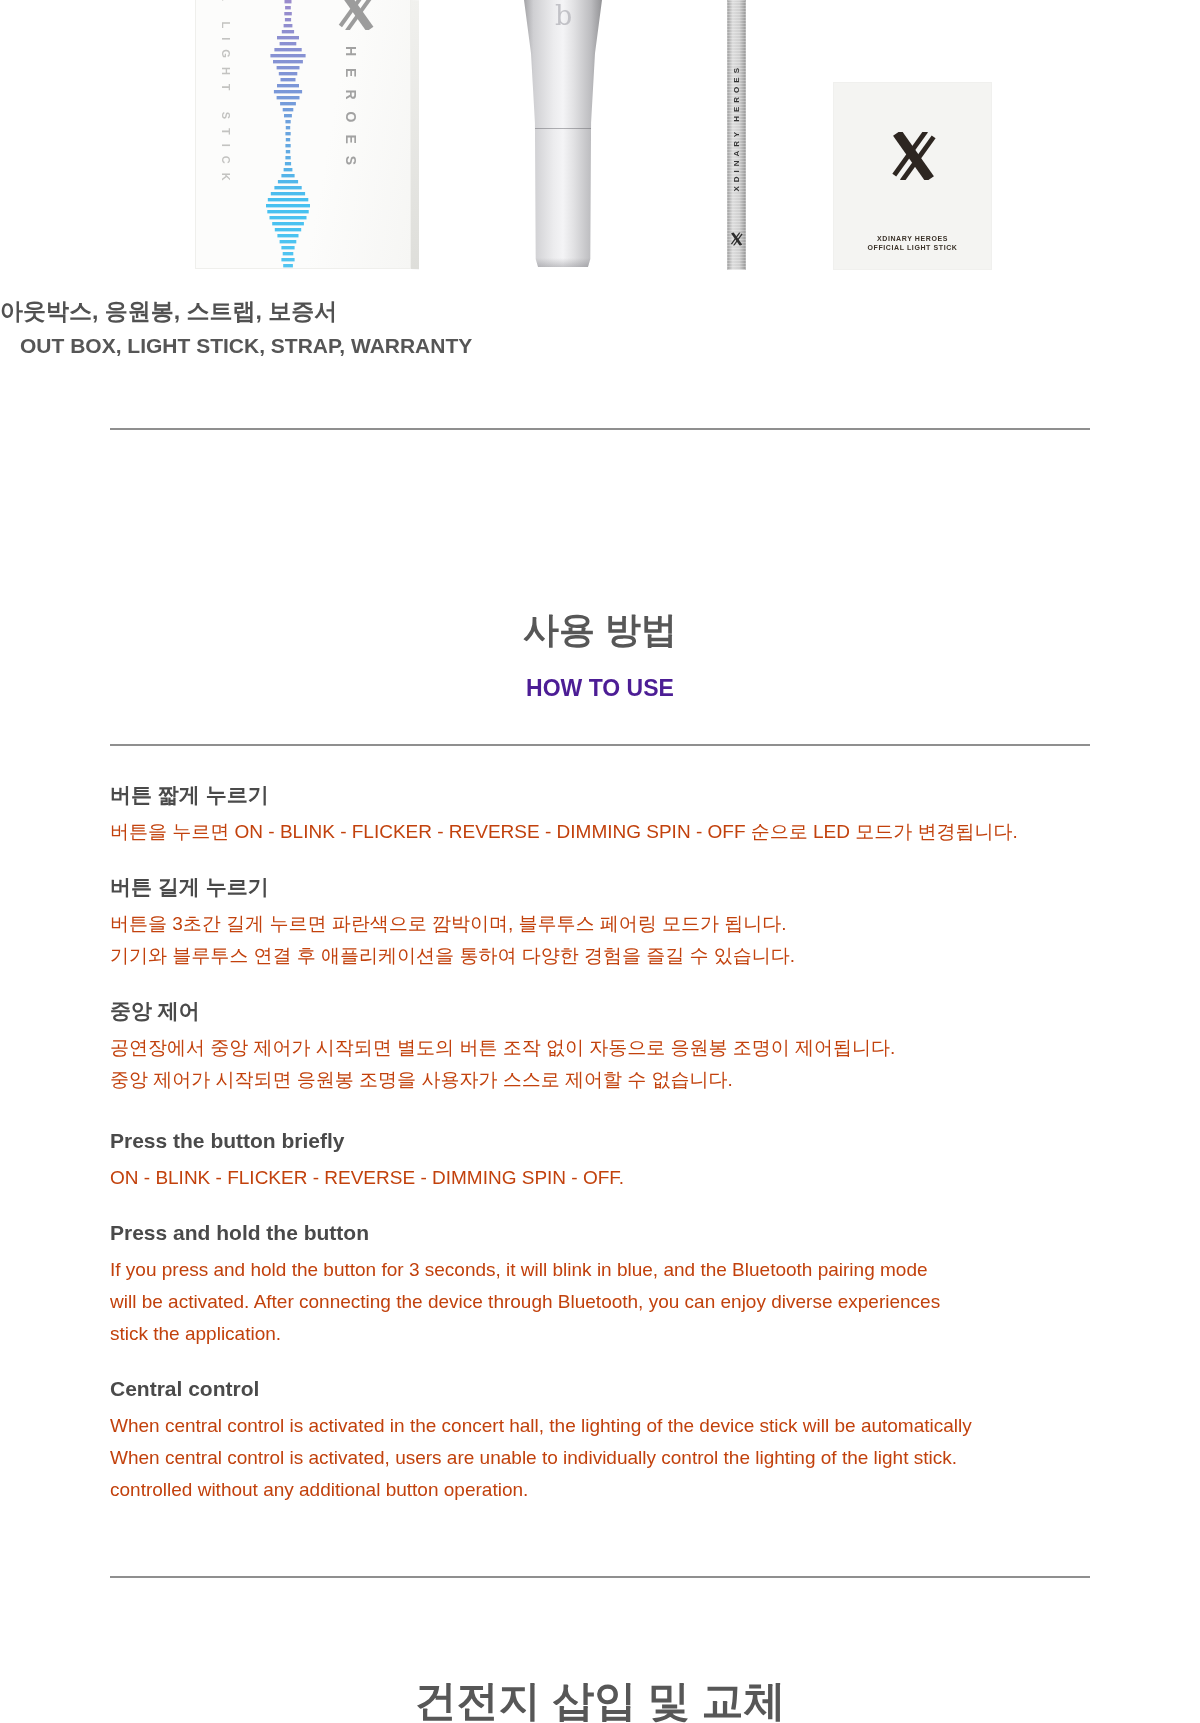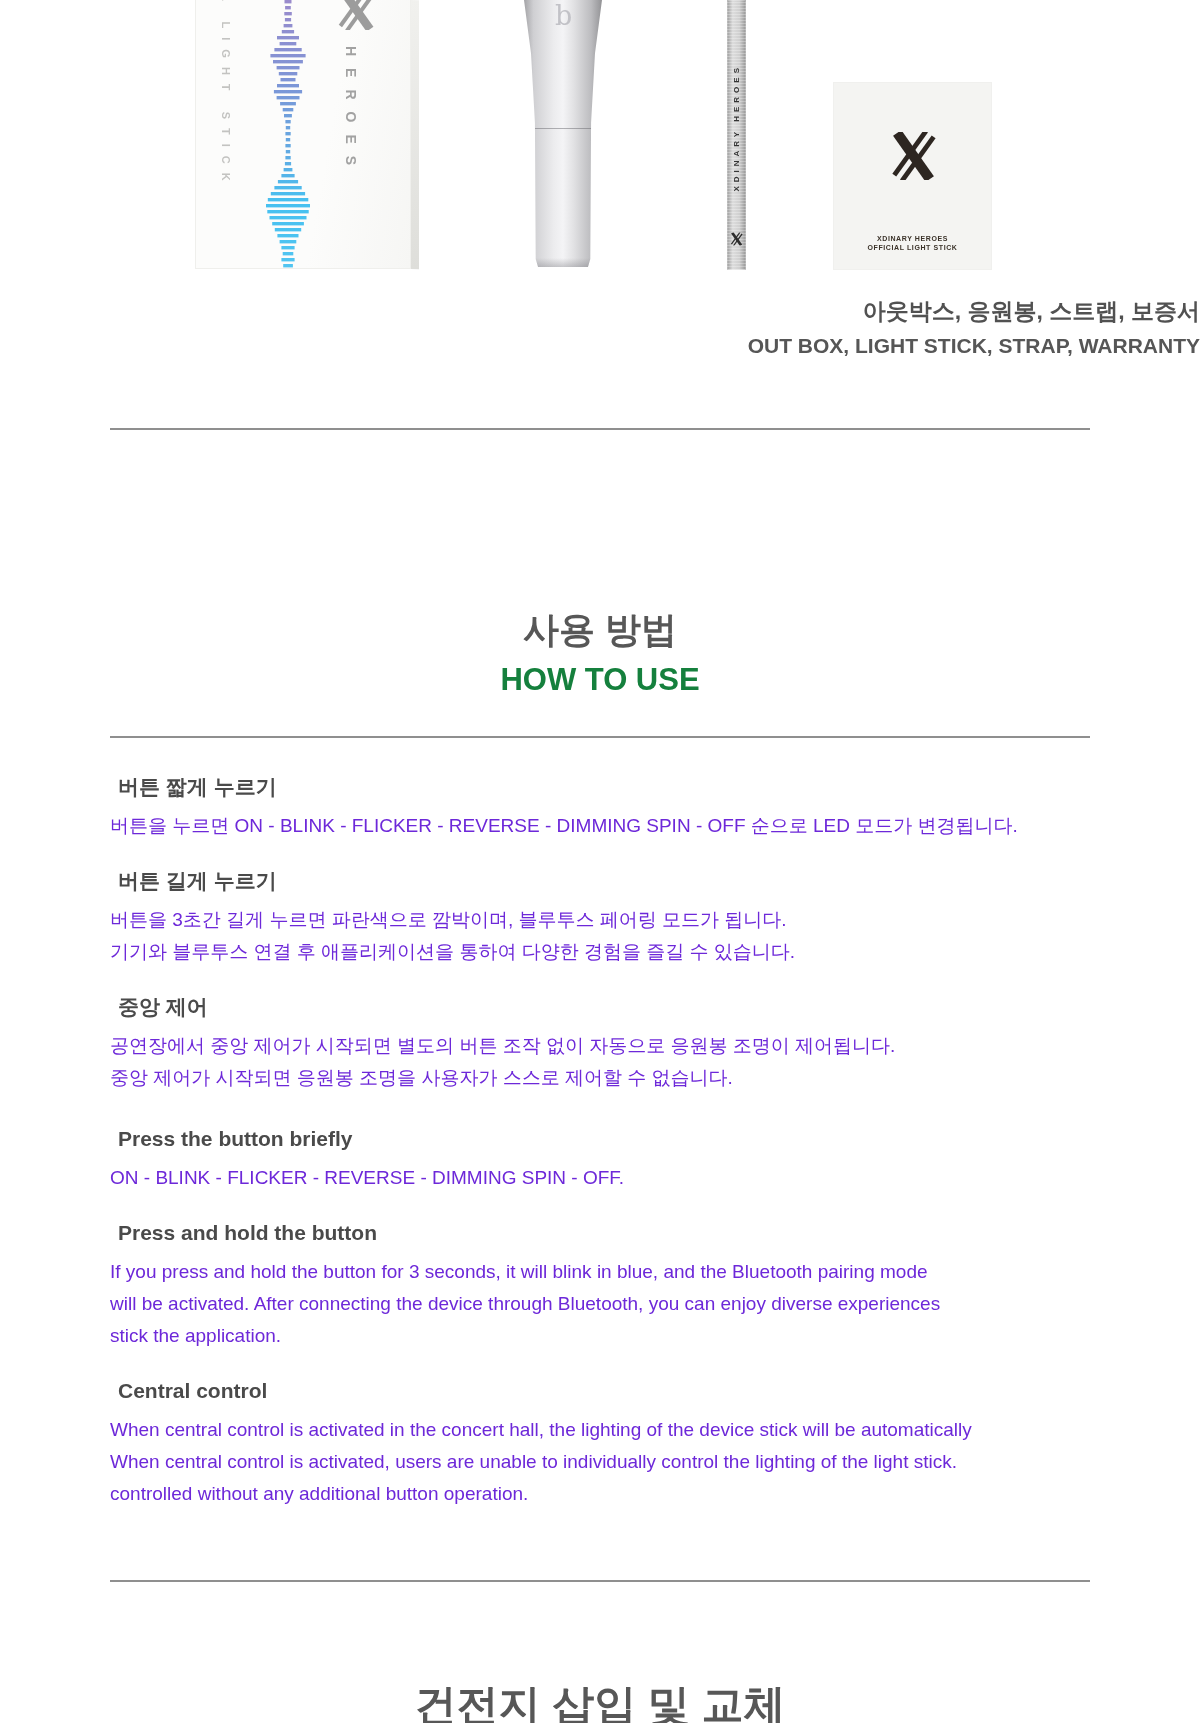--- a/index.html
+++ b/index.html
@@ -39,41 +39,41 @@
          font-size:8px;letter-spacing:4px;color:#343434;font-weight:700;}
   .strap-logo{position:absolute;left:3px;top:232px;width:13px;height:14px;color:#2e2e2e;}
 
   .warranty{position:absolute;left:833px;top:82px;width:159px;height:188px;
          background:#f4f4f2;box-shadow:inset 0 0 0 1px rgba(0,0,0,.015);}
   .card-logo{position:absolute;left:56px;top:48px;width:48px;height:52px;color:#2d2621;}
   .card-text{position:absolute;left:0;top:152px;width:100%;text-align:center;
          font-size:7px;font-weight:700;color:#3b332a;letter-spacing:.6px;line-height:9px;}
 
   
-  .caption{margin-top:26px;text-align:right;}
+  .caption{margin-top:26px;text-align:left;}
   .caption-ko{font-size:23px;font-weight:700;color:#515151;line-height:30px;}
   .caption-en{font-size:21px;font-weight:700;color:#565656;line-height:28px;margin-top:6px;margin-left:20px;}
 
   .divider{border:0;border-top:2px solid #8f8f8f;width:980px;margin:0 auto;}
   .d1{margin-top:68px;}
   .d2{margin-top:36px;}
   .d3{margin-top:70px;}
 
   .howto-title{margin-top:174px;text-align:center;}
   .howto-ko{font-size:36px;font-weight:700;color:#575757;line-height:52px;}
-  .howto-en{font-size:31px;font-weight:700;color:#15803d;line-height:40px;margin-top:4px;}
+  .howto-en{font-size:23px;font-weight:700;color:#4c1d95;line-height:40px;margin-top:12px;}
 
   
   .sections{width:980px;margin:0 auto;}
   .sec{margin-top:24px;}
   .sec.first{margin-top:34px;}
   .sec.en-first{margin-top:30px;}
-  .sec h3{margin:8px;font-size:21px;font-weight:700;color:#4a4a4a;line-height:30px;}
+  .sec h3{margin:0;font-size:21px;font-weight:700;color:#4a4a4a;line-height:30px;}
   .sec .body{margin-top:6px;}
-  .sec p{margin:0;font-size:19px;color:#6d28d9;line-height:32px;white-space:nowrap;}
+  .sec p{margin:0;font-size:19px;color:#c2410c;line-height:32px;white-space:nowrap;}
 
   .next-title{margin-top:96px;text-align:center;font-size:42px;font-weight:700;color:#575757;line-height:54px;}
 </style>
 </head>
 <body>
 
 <div id="page">
 
   <div class="products">
 

